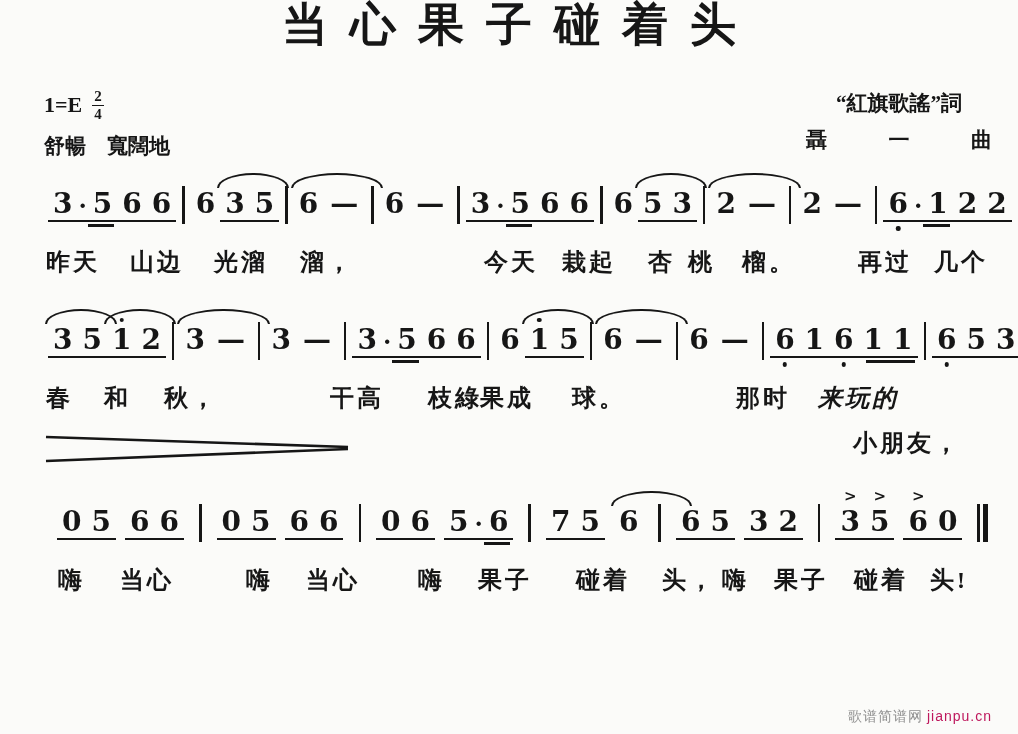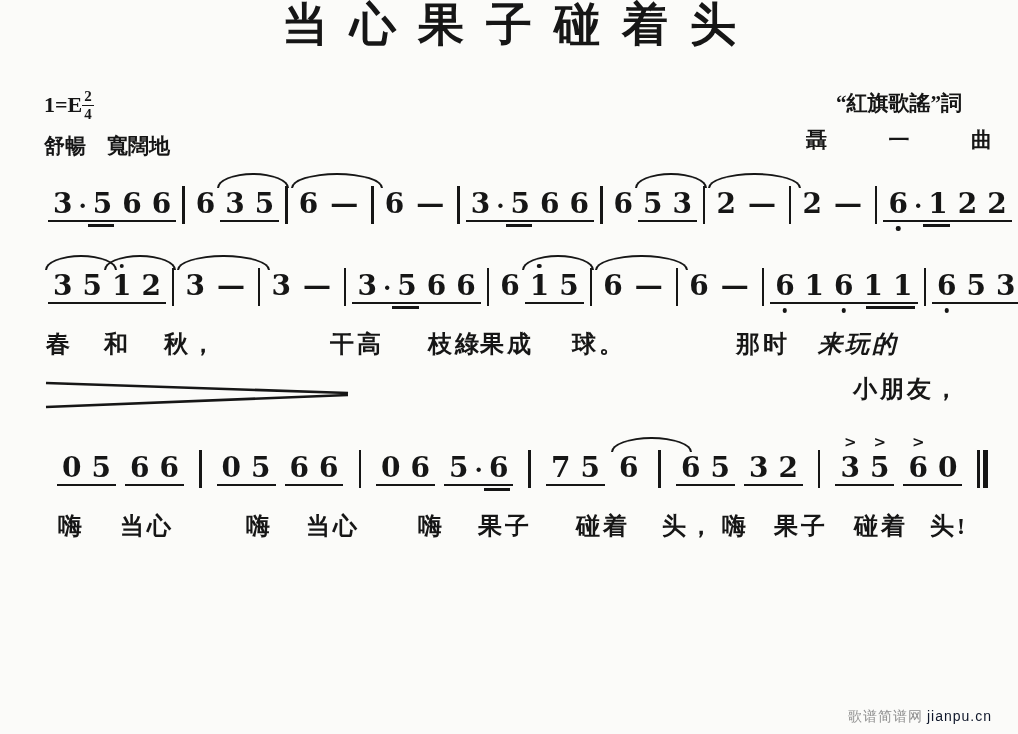--- a/index.html
+++ b/index.html
@@ -19,21 +19,21 @@
     font-weight:bold;
     letter-spacing:22px;
     text-indent:22px;
     line-height:1.1;
   }
   
   .header{
     display:flex;justify-content:space-between;align-items:flex-start;
     margin:38px 26px 0 44px;
   }
-  .hdr-left .keyline{font-size:22px;font-weight:bold;display:flex;align-items:center;}
+  .hdr-left .keyline{font-size:22px;font-weight:bold;display:flex;align-items:center;gap:10px;}
   .timesig{display:inline-flex;flex-direction:column;align-items:center;line-height:1;font-size:15px;font-weight:bold;}
   .timesig .num{border-bottom:1.5px solid #161616;padding:0 2px 1px 2px;}
   .timesig .den{padding-top:1px;}
   .tempo{font-size:21px;font-weight:bold;margin-top:10px;white-space:pre;}
   .hdr-right{text-align:right;}
   .lyricist{font-size:21px;font-weight:bold;white-space:pre;text-align:center;}
   .composer{font-size:21px;font-weight:bold;margin-top:9px;width:186px;text-align:justify;text-align-last:justify;}
   
   .music-row{
     display:flex;align-items:flex-start;
@@ -85,21 +85,21 @@
   
   .footnote{margin:2px 24px 0 30px;font-size:23.5px;font-weight:600;line-height:1.5;}
   .footnote .fn1{text-indent:2em;}
   
   .watermark{
     position:absolute;right:26px;bottom:8px;
     font-size:14px;
     font-family:"Liberation Sans","DejaVu Sans",sans-serif;
     color:#8f8f8f;letter-spacing:1px;
   }
-  .watermark .wm-url{color:#0f172a;margin-left:4px;text-decoration:none;}
+  .watermark .wm-url{color:#be185d;margin-left:4px;text-decoration:none;}
 </style>
 </head>
 <body>
 
 <div class="sheet">
 
   <div class="title">当心果子碰着头</div>
 
   <div class="header">
     <div class="hdr-left">
@@ -212,20 +212,33 @@
             <span class="ch dotsep">·</span>
             <span class="ch">1</span>
             <span class="u2" style="width: 38%;"></span>
           </span>
           <span class="tok u">
             <span class="ch">2</span>
             <span class="ch">2</span>
           </span>
         </div>
         <div class="bar"></div>
+      </div>
+      <div class="lyrics-row">
+        <span style="left: 46px;">昨天</span>
+        <span style="left: 130px;">山边</span>
+        <span style="left: 214px;">光溜</span>
+        <span style="left: 300px;">溜，</span>
+        <span style="left: 484px;">今天</span>
+        <span style="left: 562px;">栽起</span>
+        <span style="left: 648px;">杏</span>
+        <span style="left: 688px;">桃</span>
+        <span style="left: 742px;">榴。</span>
+        <span style="left: 858px;">再过</span>
+        <span style="left: 934px;">几个</span>
       </div>
       <div class="music-row">
         <div class="measure">
           <span class="tok u">
             <span class="ch">3</span>
             <span class="ch">5</span>
             <span class="arc" style="width: 115%;"></span>
           </span>
           <span class="tok u">
             <span class="ch">1<span class="odot hi"></span></span>

